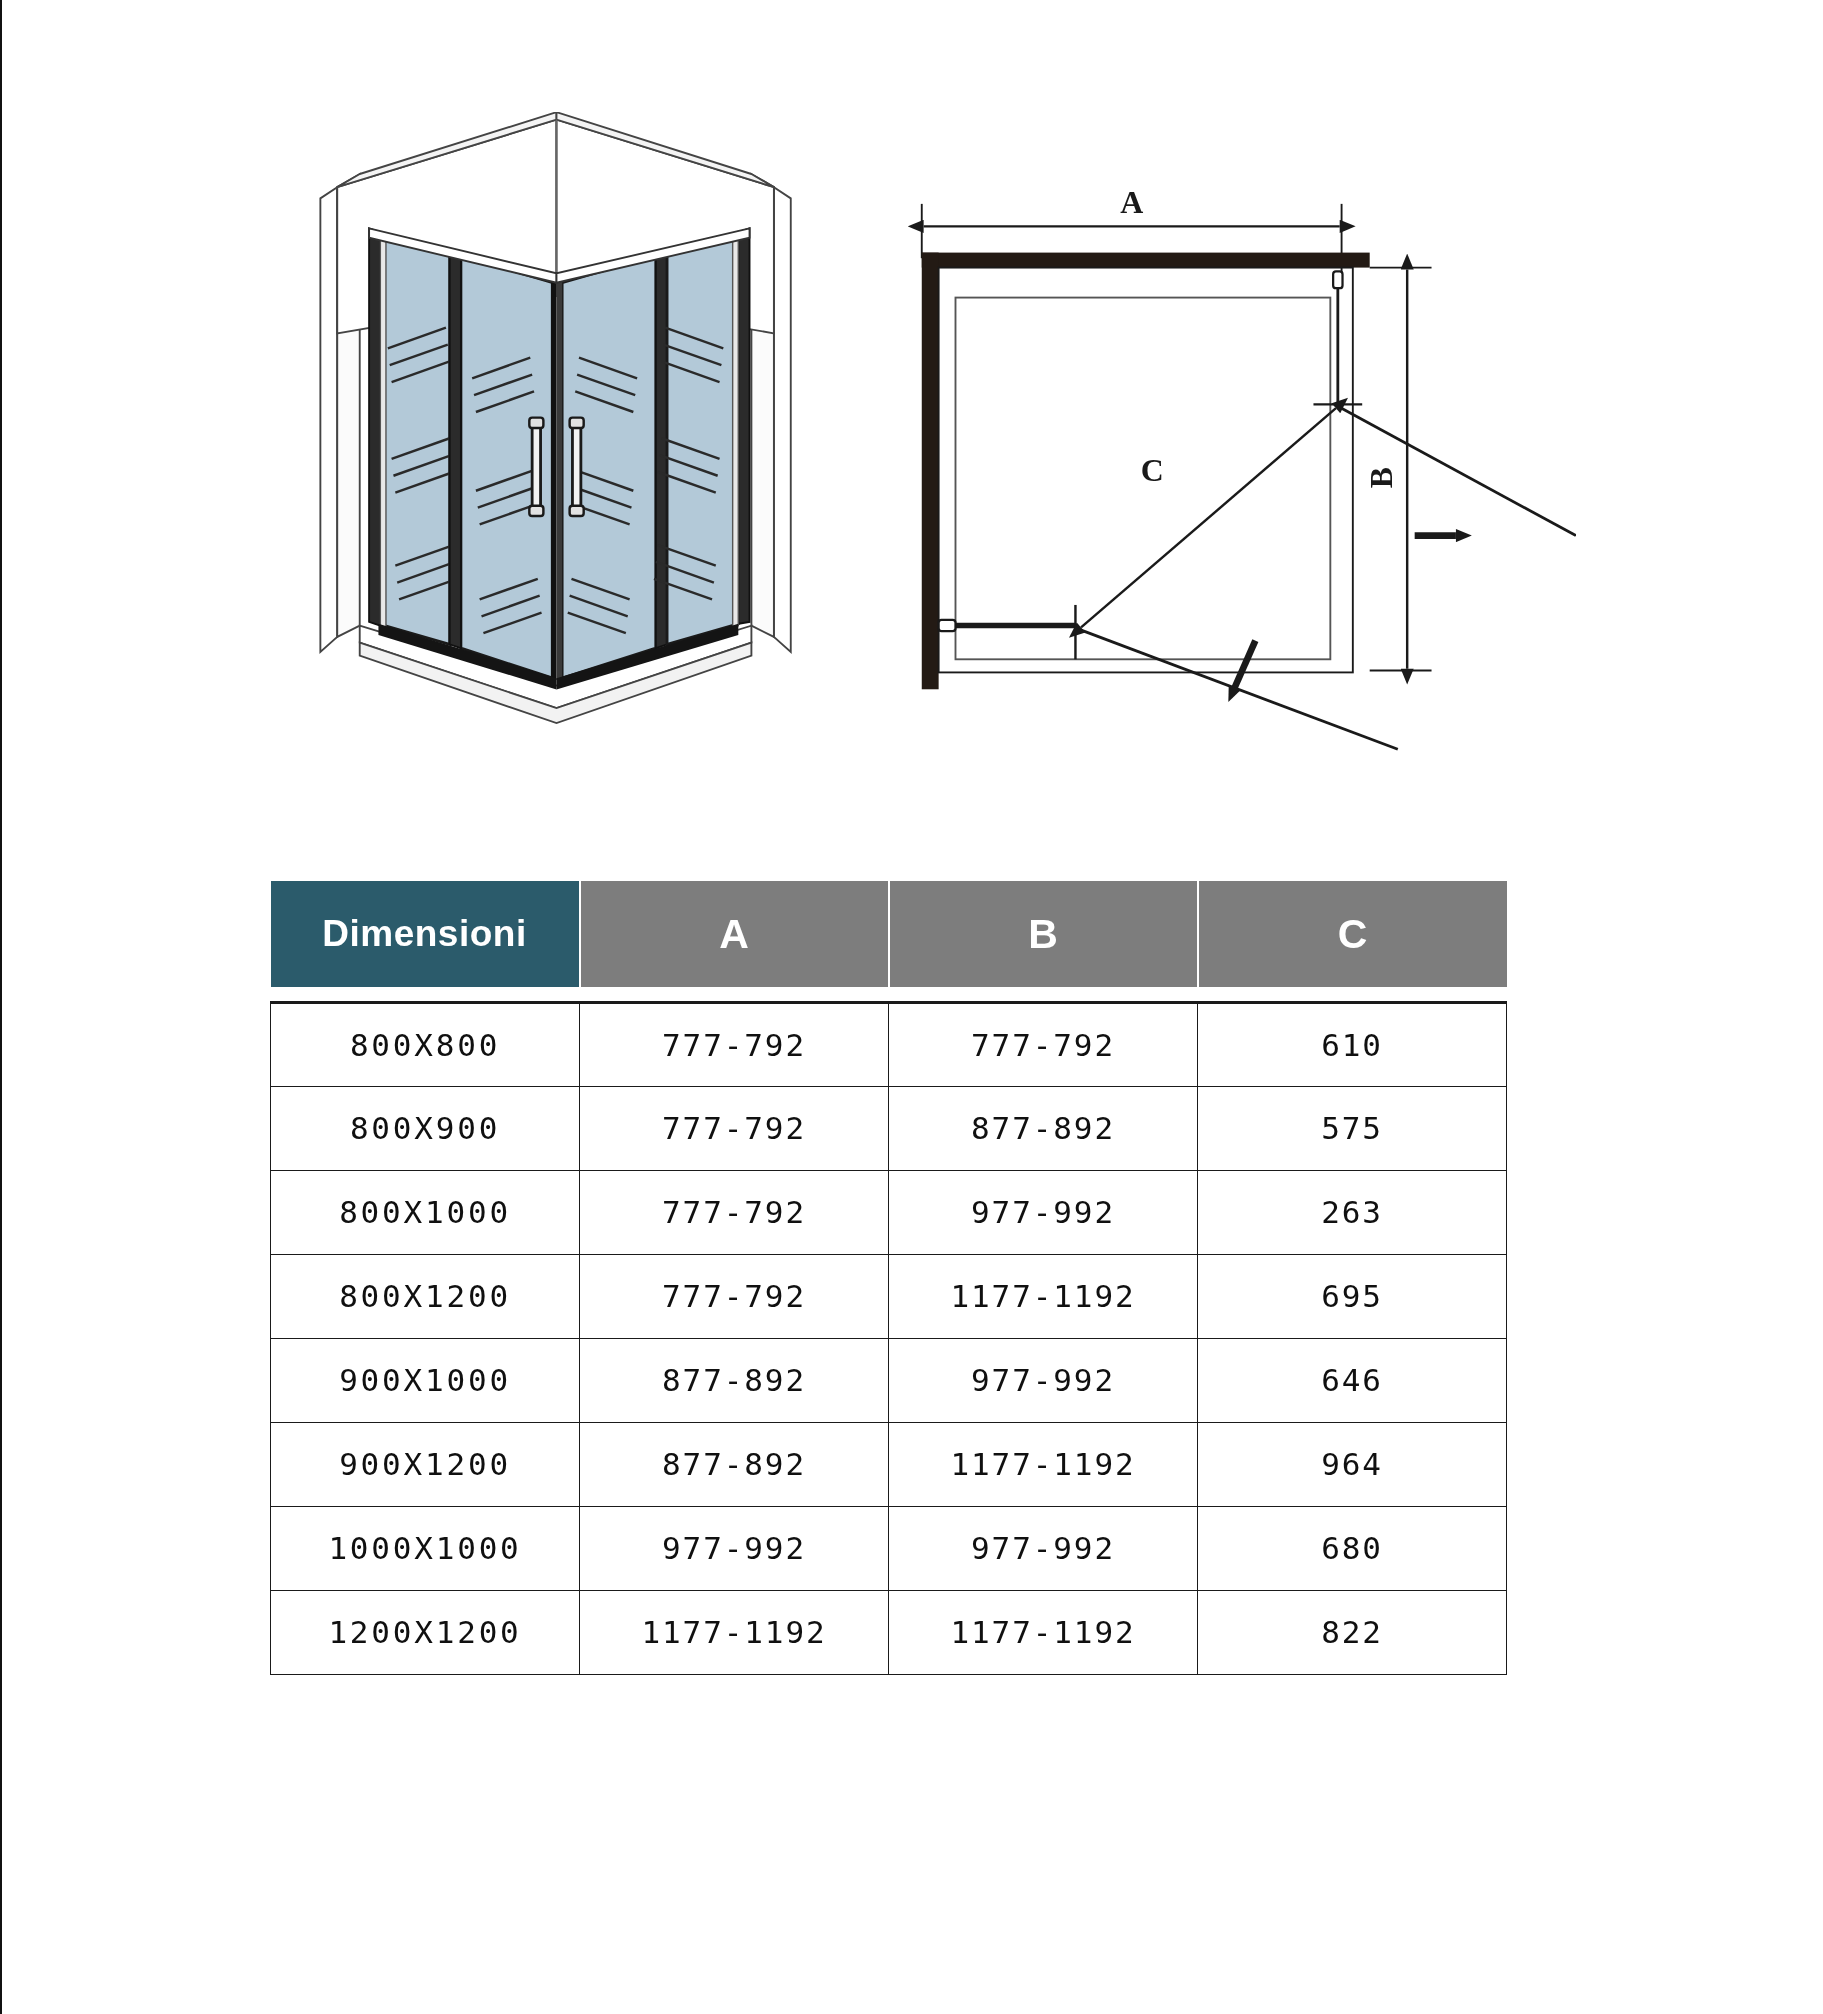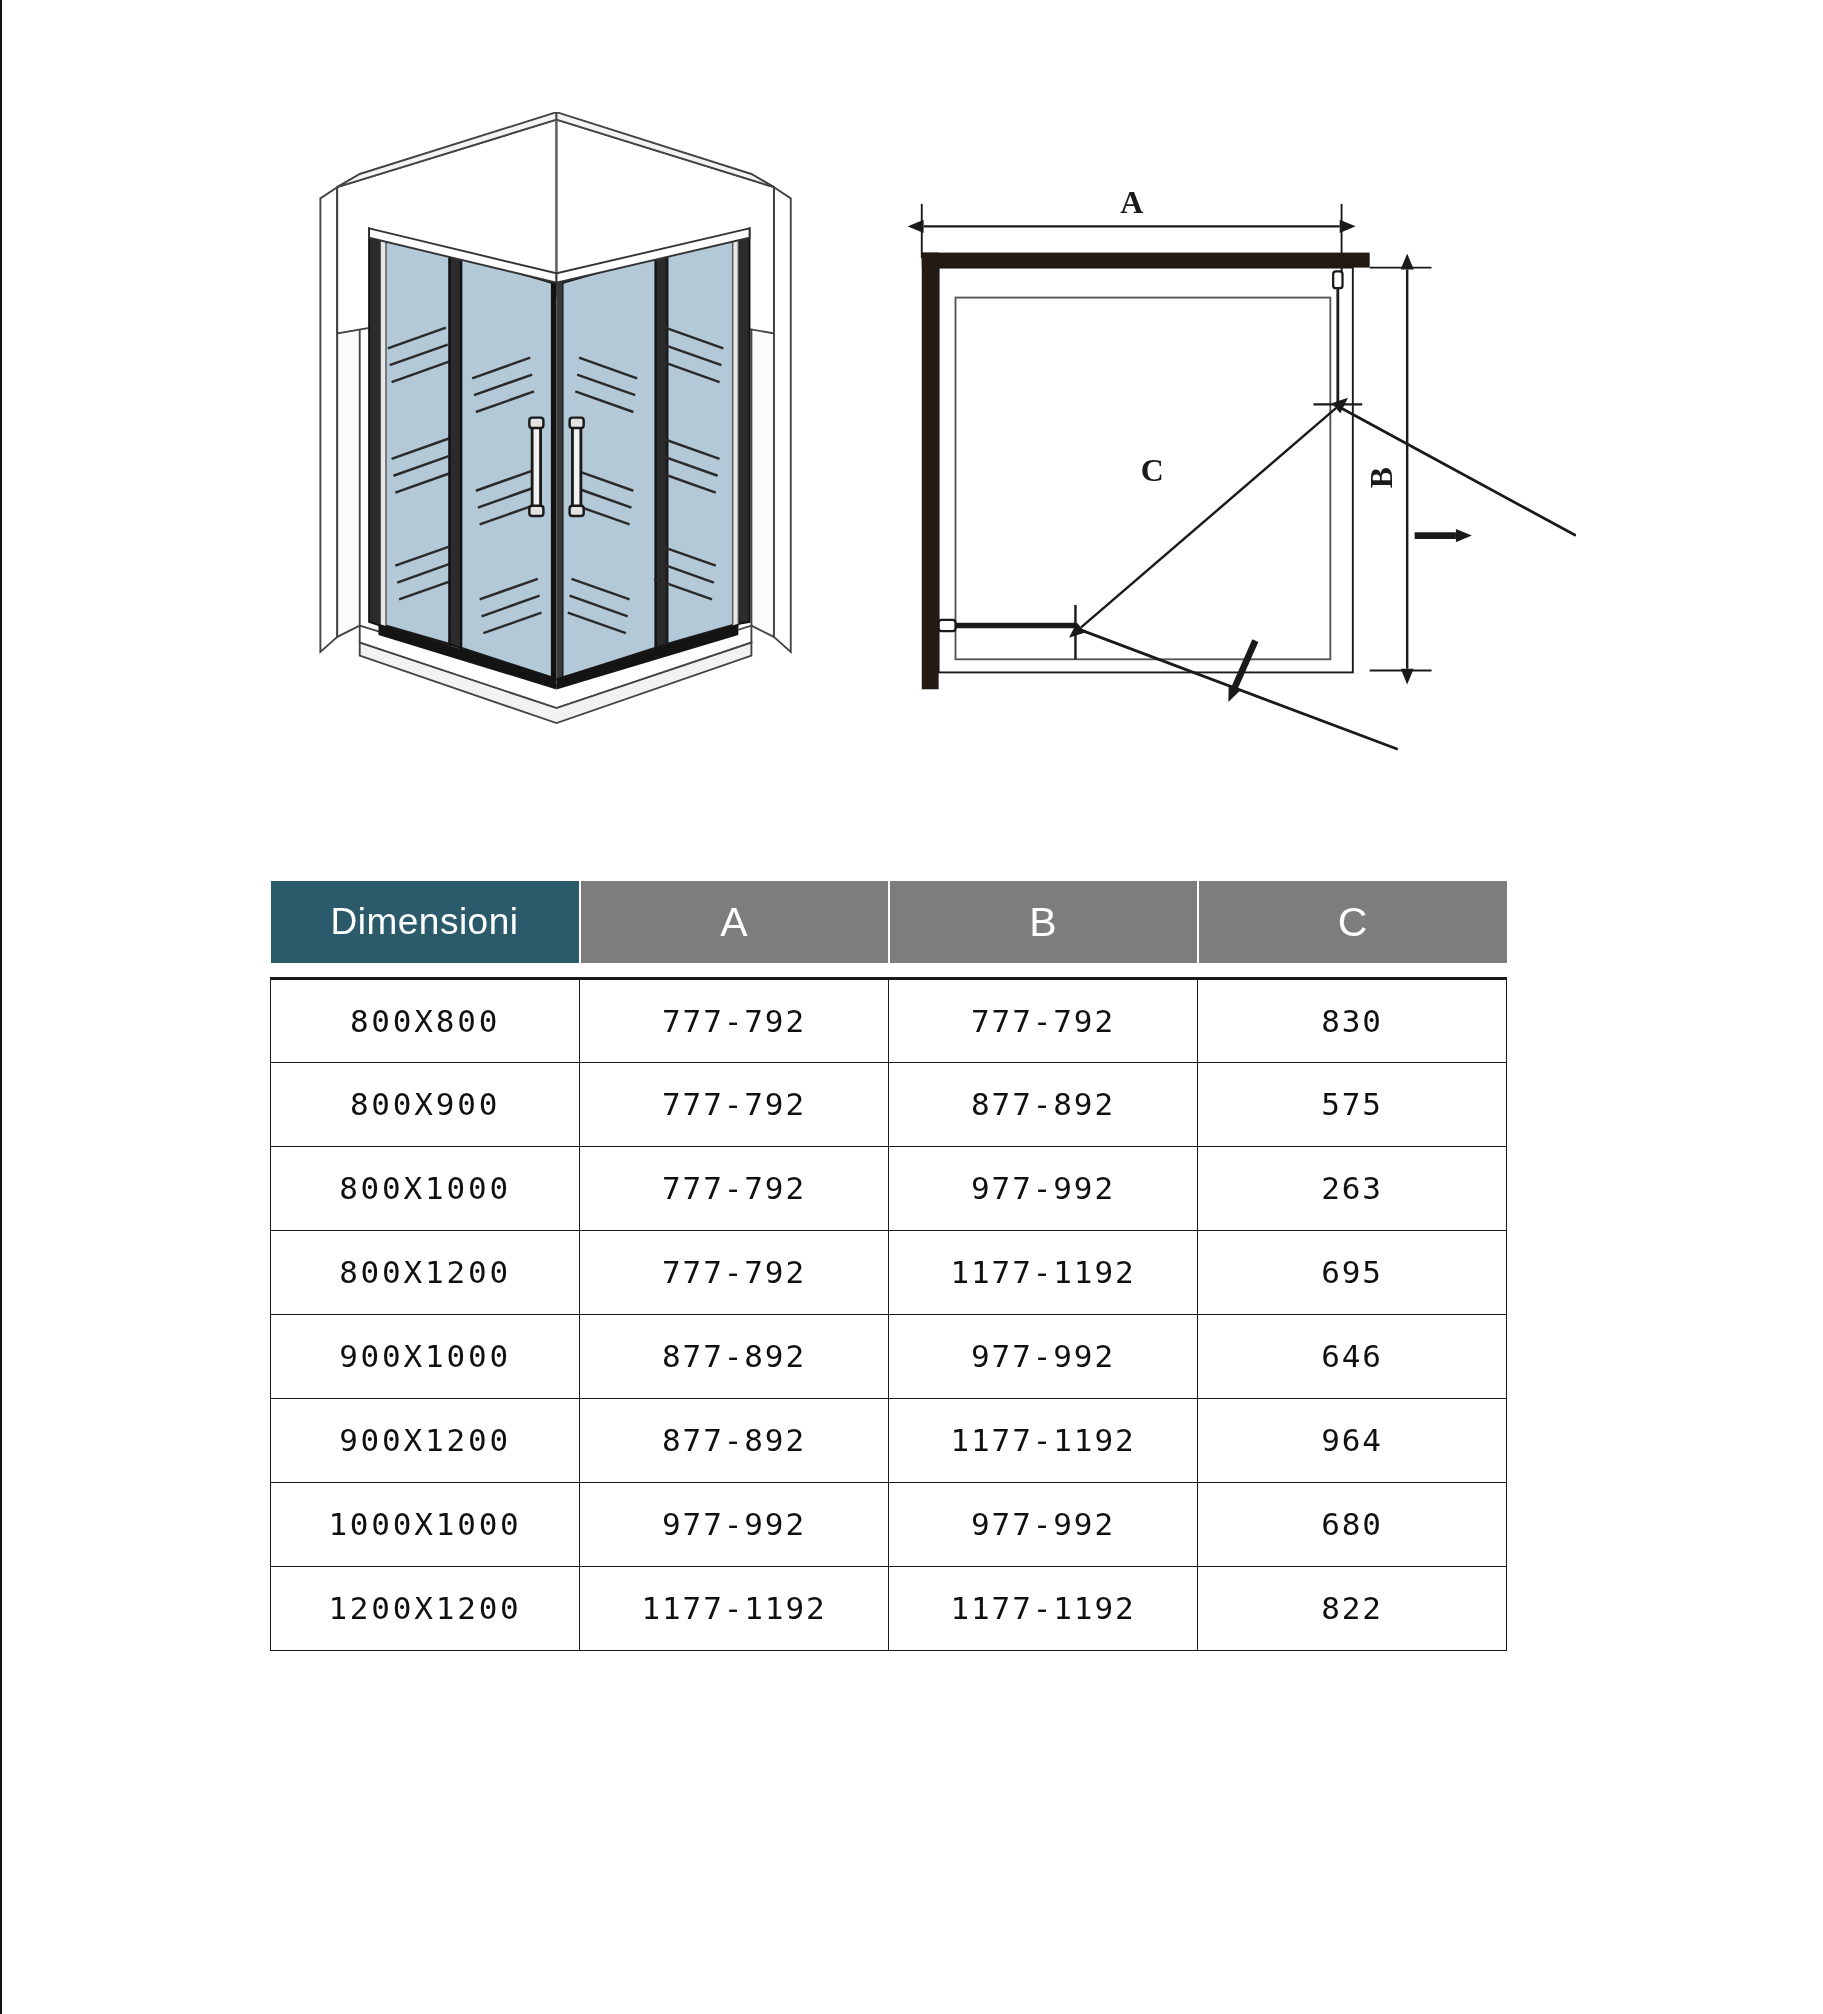--- a/index.html
+++ b/index.html
@@ -38,23 +38,23 @@
     border-collapse: collapse;
     width: 1237px;
     table-layout: fixed;
   }
   table.spec col.c-dim { width: 309px; }
   table.spec col.c-a   { width: 309px; }
   table.spec col.c-b   { width: 309px; }
   table.spec col.c-c   { width: 309px; }
 
   thead th {
-    height: 82px;
+    height: 106px;
     padding: 0;
-    font-weight: normal;
+    font-weight: bold;
     color: #ffffff;
     font-size: 37px;
     text-align: center;
     vertical-align: middle;
     border: 0;
   }
   th.head-dim {
     background: #2b5b6b;
     font-size: 37px;
     letter-spacing: 0.5px;
@@ -294,21 +294,21 @@
         </tr>
         <tr class="head-gap">
           <td colspan="4"></td>
         </tr>
       </thead>
       <tbody id="spec-body">
           <tr>
             <td class="cell-dim">800X800</td>
             <td>777-792</td>
             <td>777-792</td>
-            <td>830</td>
+            <td>610</td>
           </tr>
           <tr>
             <td class="cell-dim">800X900</td>
             <td>777-792</td>
             <td>877-892</td>
             <td>575</td>
           </tr>
           <tr>
             <td class="cell-dim">800X1000</td>
             <td>777-792</td>

